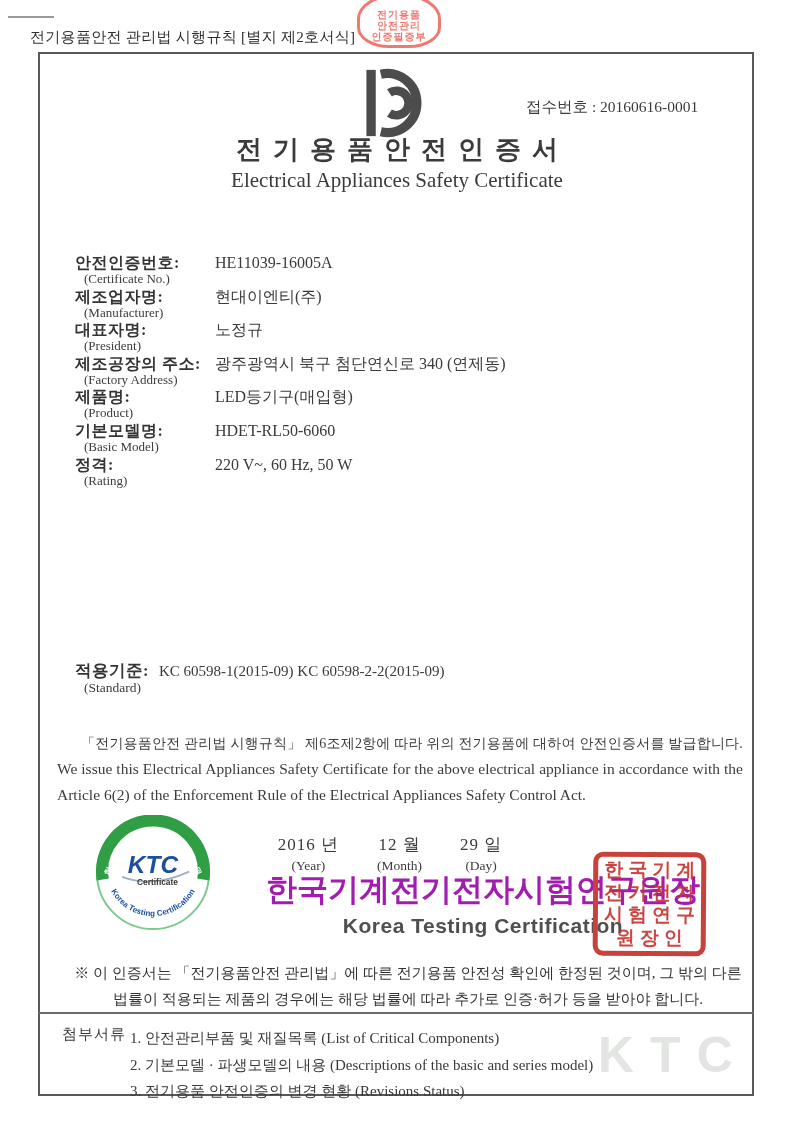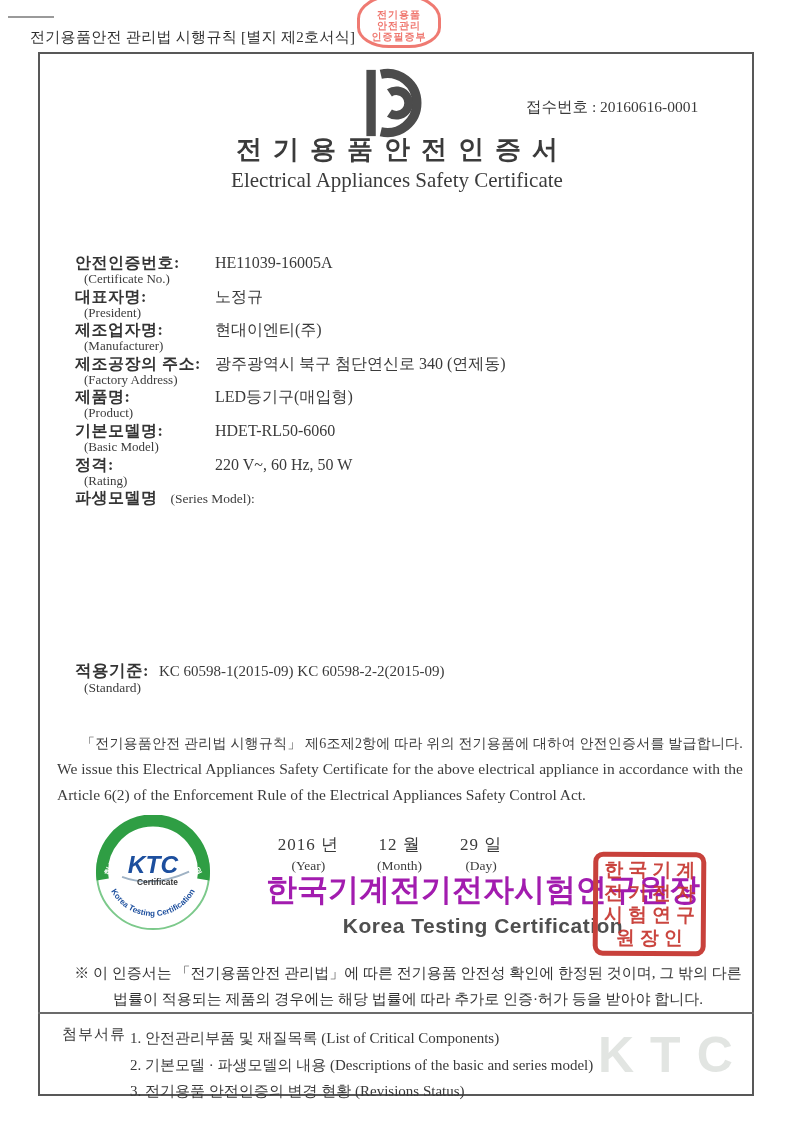--- a/index.html
+++ b/index.html
@@ -105,53 +105,48 @@
   <div class="abs title-ko">전기용품안전인증서</div>
   <div class="abs title-en">Electrical Appliances Safety Certificate</div>
 
   <div class="abs fields">
     <div class="field">
       <div class="f-ko">안전인증번호:</div>
       <div class="f-en">(Certificate No.)</div>
       <div class="f-val">HE11039-16005A</div>
     </div>
     <div class="field">
+      <div class="f-ko">제조업자명:</div>
+      <div class="f-en">(Manufacturer)</div>
+      <div class="f-val">현대이엔티(주)</div>
+    </div>
+    <div class="field">
       <div class="f-ko">대표자명:</div>
       <div class="f-en">(President)</div>
       <div class="f-val">노정규</div>
     </div>
     <div class="field">
-      <div class="f-ko">제조업자명:</div>
-      <div class="f-en">(Manufacturer)</div>
-      <div class="f-val">현대이엔티(주)</div>
-    </div>
-    <div class="field">
       <div class="f-ko">제조공장의 주소:</div>
       <div class="f-en">(Factory Address)</div>
       <div class="f-val">광주광역시 북구 첨단연신로 340 (연제동)</div>
     </div>
     <div class="field">
       <div class="f-ko">제품명:</div>
       <div class="f-en">(Product)</div>
       <div class="f-val">LED등기구(매입형)</div>
     </div>
     <div class="field">
       <div class="f-ko">기본모델명:</div>
       <div class="f-en">(Basic Model)</div>
       <div class="f-val">HDET-RL50-6060</div>
     </div>
     <div class="field">
       <div class="f-ko">정격:</div>
       <div class="f-en">(Rating)</div>
       <div class="f-val">220 V~, 60 Hz, 50 W</div>
-    </div>
-    <div class="field field-last">
-      <span class="f-ko">파생모델명</span>
-      <span class="f-en">(Series Model):</span>
-      <span></span>
     </div>
   </div>
 
   <div class="abs standard">
     <div class="s-row">
       <span class="f-ko">적용기준:</span>
       <span class="s-val">KC 60598-1(2015-09)  KC 60598-2-2(2015-09)</span>
     </div>
     <div class="f-en">(Standard)</div>
   </div>

